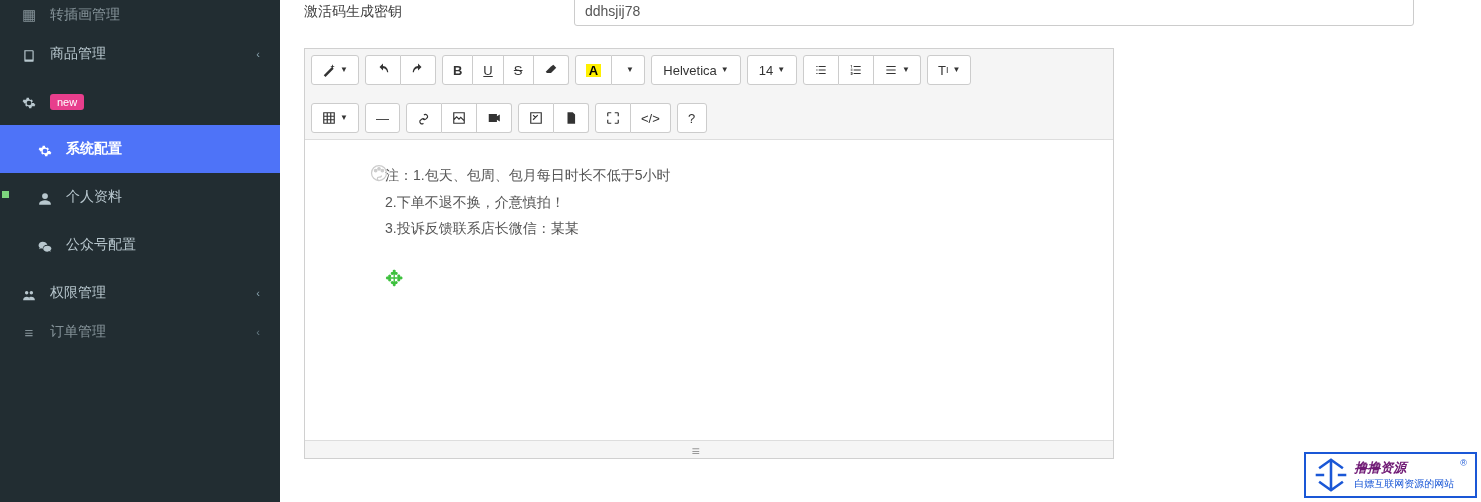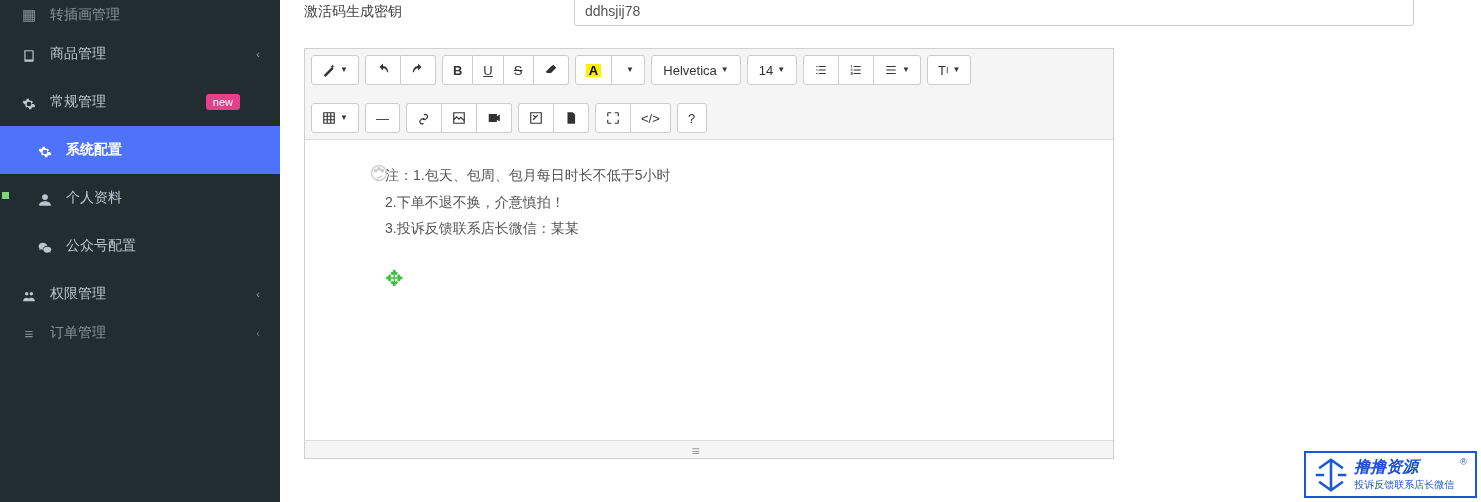--- a/index.html
+++ b/index.html
@@ -47,21 +47,21 @@
 .ed-body .palette { position:absolute; left:64px; top:20px; color:#bbb; font-size:18px; }
 .ed-body .line { display:block; }
 .status { height: 18px; background: #f5f5f5; border-top: 1px solid #ddd; position: relative; }
 .status .grip { position: absolute; right: 50%; bottom: 2px; width: 28px; height: 10px; display:flex; justify-content:center; align-items:center; color:#999; font-size:14px; letter-spacing:-1px;}
 .move-handle { color:#3ec13e; font-size:22px; display:block; margin-top:16px; }
 
 
 .wm { position:absolute; right:4px; bottom:4px; border:2px solid #1a57d6; background:#fff; padding:4px 8px; display:flex; align-items:center; gap:6px; }
 .wm .logo { width:34px; height:34px; position:relative; }
 .wm .logo svg { width:34px; height:34px; }
-.wm .t1 { font-size:16px; font-weight:700; color:#1d4ed8; font-style:italic; }
+.wm .t1 { font-size:13px; font-weight:700; color:#701a75; font-style:italic; }
 .wm .t2 { font-size:10px; color:#1a57d6; display:block; }
 .wm .r { font-size:9px; color:#1a57d6; align-self:flex-start; }
 
 svg.ico-svg { width:14px; height:14px; fill:currentColor; vertical-align:middle; }
 </style>
 </head>
 <body>
 
 <div class="layout">
   <div class="sidebar">
@@ -77,21 +77,20 @@
       </span>
       <span class="lbl">商品管理</span>
       <span class="chev">‹</span>
     </div>
     <div class="item">
       <span class="ico">
         <svg class="ico-svg" viewBox="0 0 24 24">
             <path d="M12 8a4 4 0 100 8 4 4 0 000-8zm9 4a7 7 0 01-.1 1.2l2.1 1.6-2 3.4-2.5-1a7 7 0 01-2 1.2l-.4 2.6h-4l-.4-2.6a7 7 0 01-2-1.2l-2.5 1-2-3.4 2.1-1.6A7 7 0 013 12a7 7 0 01.1-1.2L1 9.2l2-3.4 2.5 1a7 7 0 012-1.2L7.9 3h4l.4 2.6a7 7 0 012 1.2l2.5-1 2 3.4-2.1 1.6c.1.4.3.8.3 1.2z"></path>
           </svg>
       </span>
-      <span class="lbl">常规管理</span>
       <span class="badge-new">new</span>
     </div>
     <div class="item sub active">
       <span class="ico">
         <svg class="ico-svg" viewBox="0 0 24 24">
             <path d="M12 8a4 4 0 100 8 4 4 0 000-8zm9 4a7 7 0 01-.1 1.2l2.1 1.6-2 3.4-2.5-1a7 7 0 01-2 1.2l-.4 2.6h-4l-.4-2.6a7 7 0 01-2-1.2l-2.5 1-2-3.4 2.1-1.6A7 7 0 013 12a7 7 0 01.1-1.2L1 9.2l2-3.4 2.5 1a7 7 0 012-1.2L7.9 3h4l.4 2.6a7 7 0 012 1.2l2.5-1 2 3.4-2.1 1.6c.1.4.3.8.3 1.2z"></path>
           </svg>
       </span>
       <span class="lbl">系统配置</span>
     </div>
@@ -293,16 +292,16 @@
 <div class="wm">
   <span class="logo">
     <svg viewBox="0 0 40 40">
         <g stroke="#1a57d6" stroke-width="3" fill="none">
           <path d="M20 2v36M6 12l14-10 14 10M6 28l14 10 14-10M2 20h10M28 20h10"></path>
         </g>
       </svg>
   </span>
   <span>
     <span class="t1">撸撸资源</span>
-    <span class="t2">投诉反馈联系店长微信</span>
+    <span class="t2">白嫖互联网资源的网站</span>
   </span>
   <span class="r">®</span>
 </div>
 
 </body></html>

